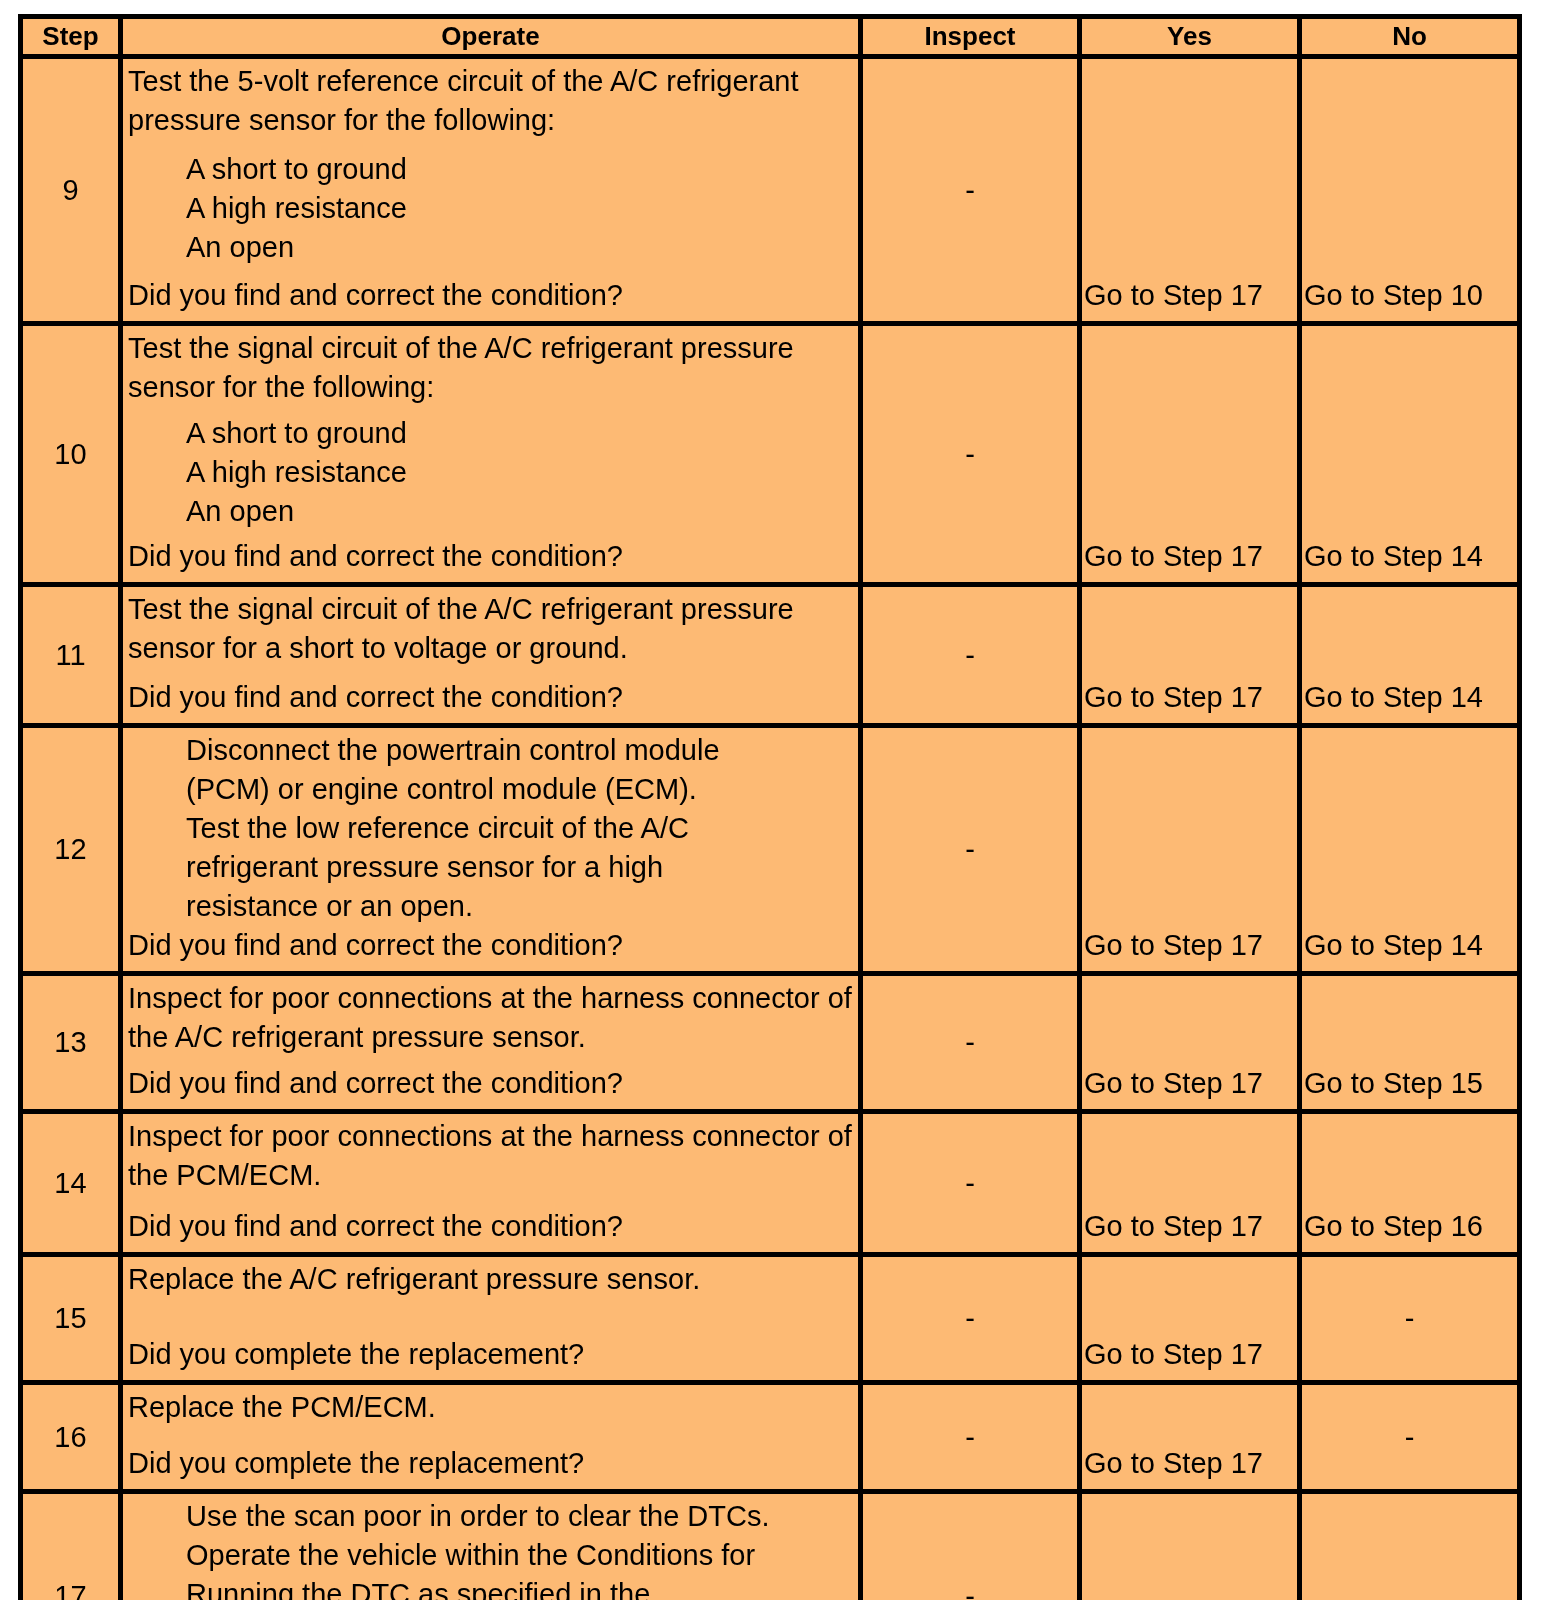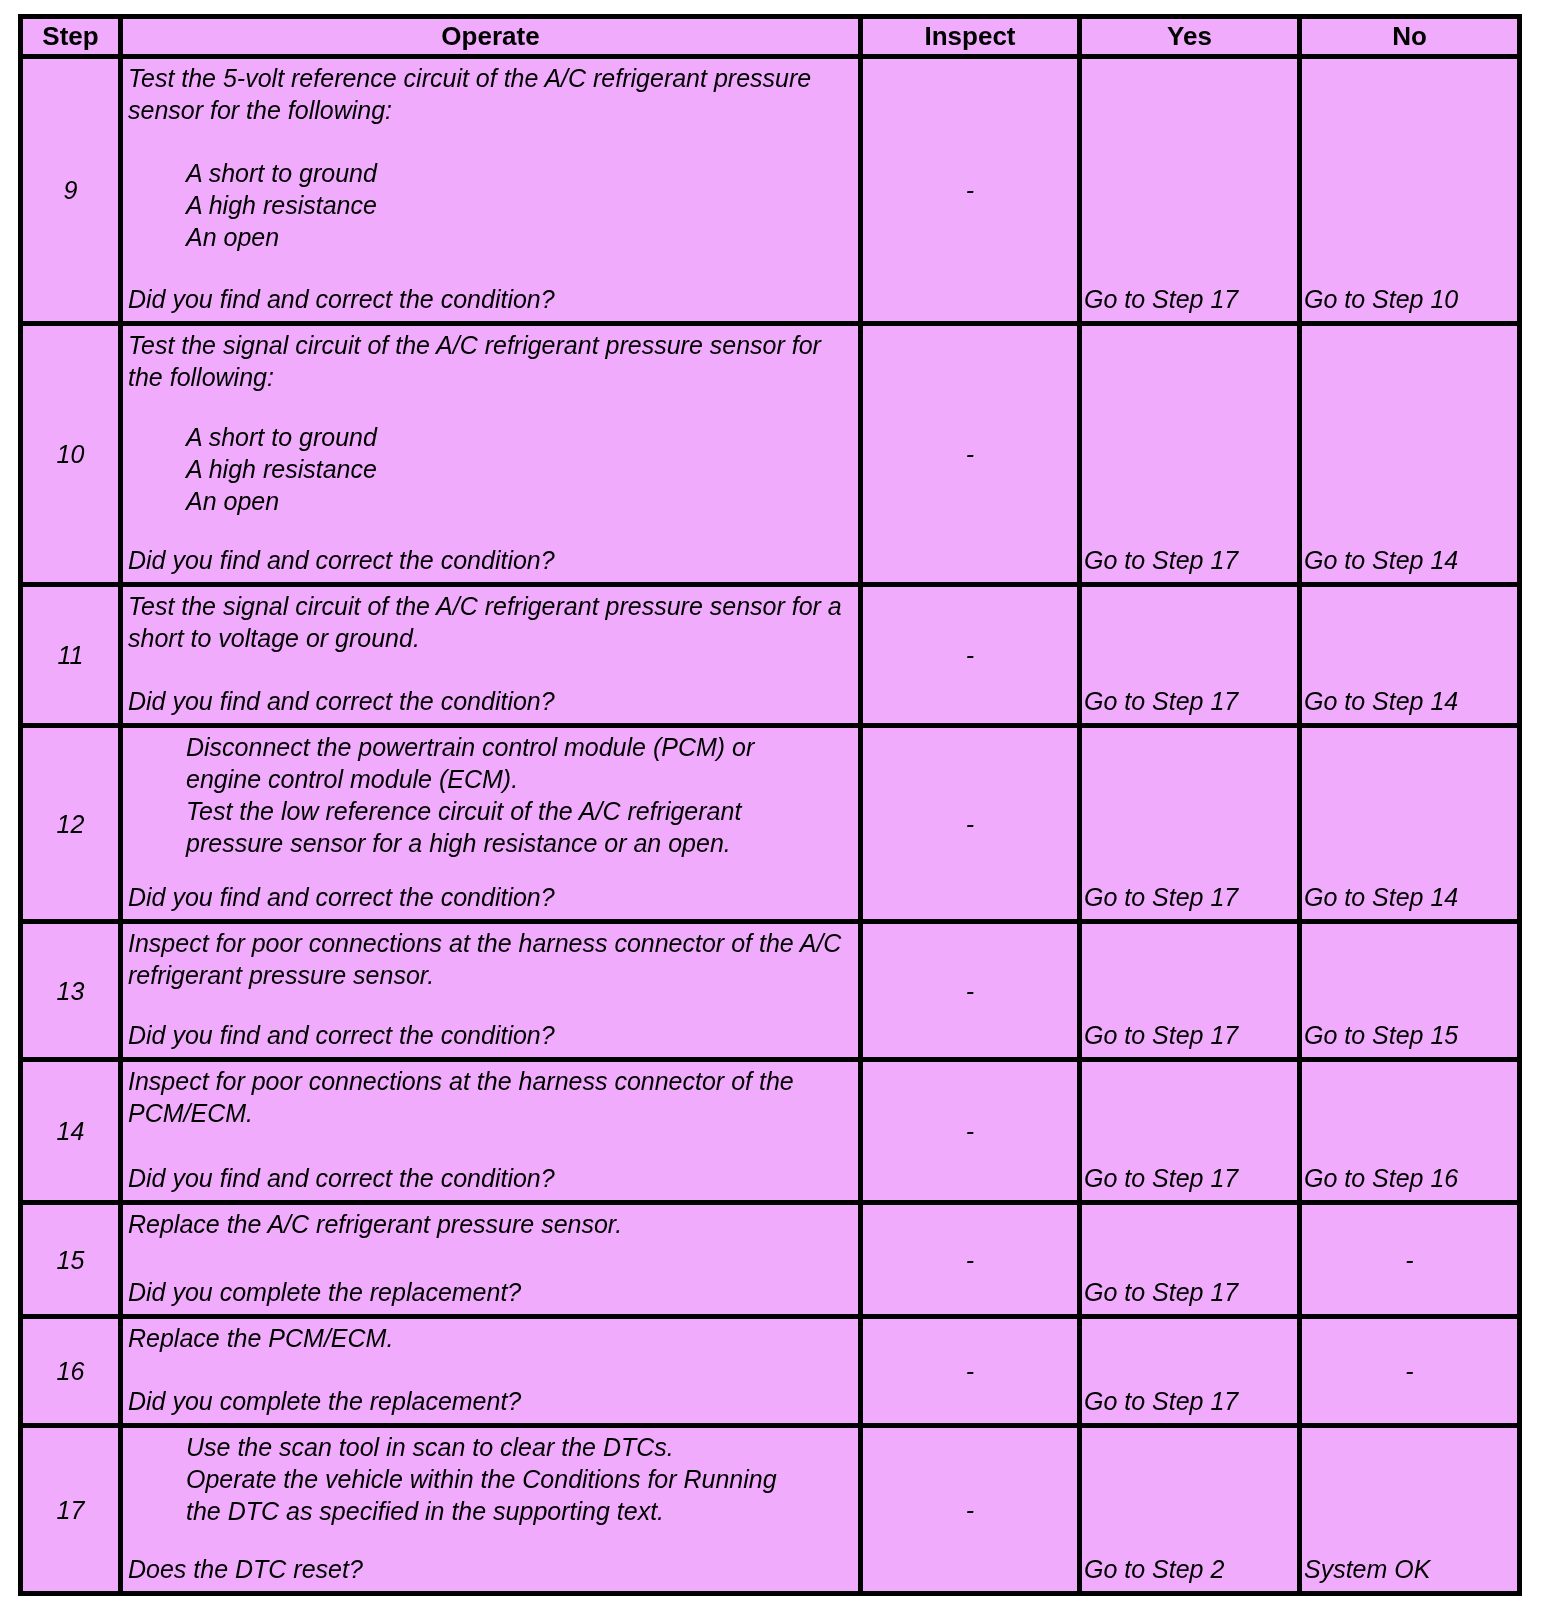--- a/index.html
+++ b/index.html
@@ -10,30 +10,30 @@
     font-family: "Liberation Sans", sans-serif;
     color: #000;
     -webkit-font-smoothing: none;
   }
   table.diag {
     border-collapse: collapse;
     table-layout: fixed;
     margin: 14px 0 0 18px;
     width: 1499px;
   }
-  th, td { border: 5px solid #000; background: #f0abfc; }
+  th, td { border: 5px solid #000; background: #fdba74; }
   th {
     height: 38px;
     font-size: 26px;
     font-weight: bold;
     text-align: center;
     vertical-align: middle;
     padding: 2px;
   }
-  td { font-size: 25px; line-height: 32px; font-style: italic; }
+  td { font-size: 29px; line-height: 39px; }
   td.c-step {
     text-align: center;
     vertical-align: middle;
     padding: 2px;
   }
   td.c-action {
     vertical-align: top;
     padding: 3px 6px 6px 5px;
   }
   .action-wrap {
@@ -185,21 +185,21 @@
         </td>
         <td class="c-dash">-</td>
         <td class="c-goto">Go to Step 17</td>
         <td class="c-dash">-</td>
       </tr>
       <tr>
         <td class="c-step"><span>17</span></td>
         <td class="c-action">
           <div class="action-wrap" style="min-height: 154px;">
             <div class="action-items">
-              <div>Use the scan tool in scan to clear the DTCs.</div>
+              <div>Use the scan poor in order to clear the DTCs.</div>
               <div>Operate the vehicle within the Conditions for Running the DTC as specified in the supporting text.</div>
             </div>
             <div class="question">Does the DTC reset?</div>
           </div>
         </td>
         <td class="c-dash">-</td>
         <td class="c-goto">Go to Step 2</td>
         <td class="c-goto">System OK</td>
       </tr>
     </tbody>

